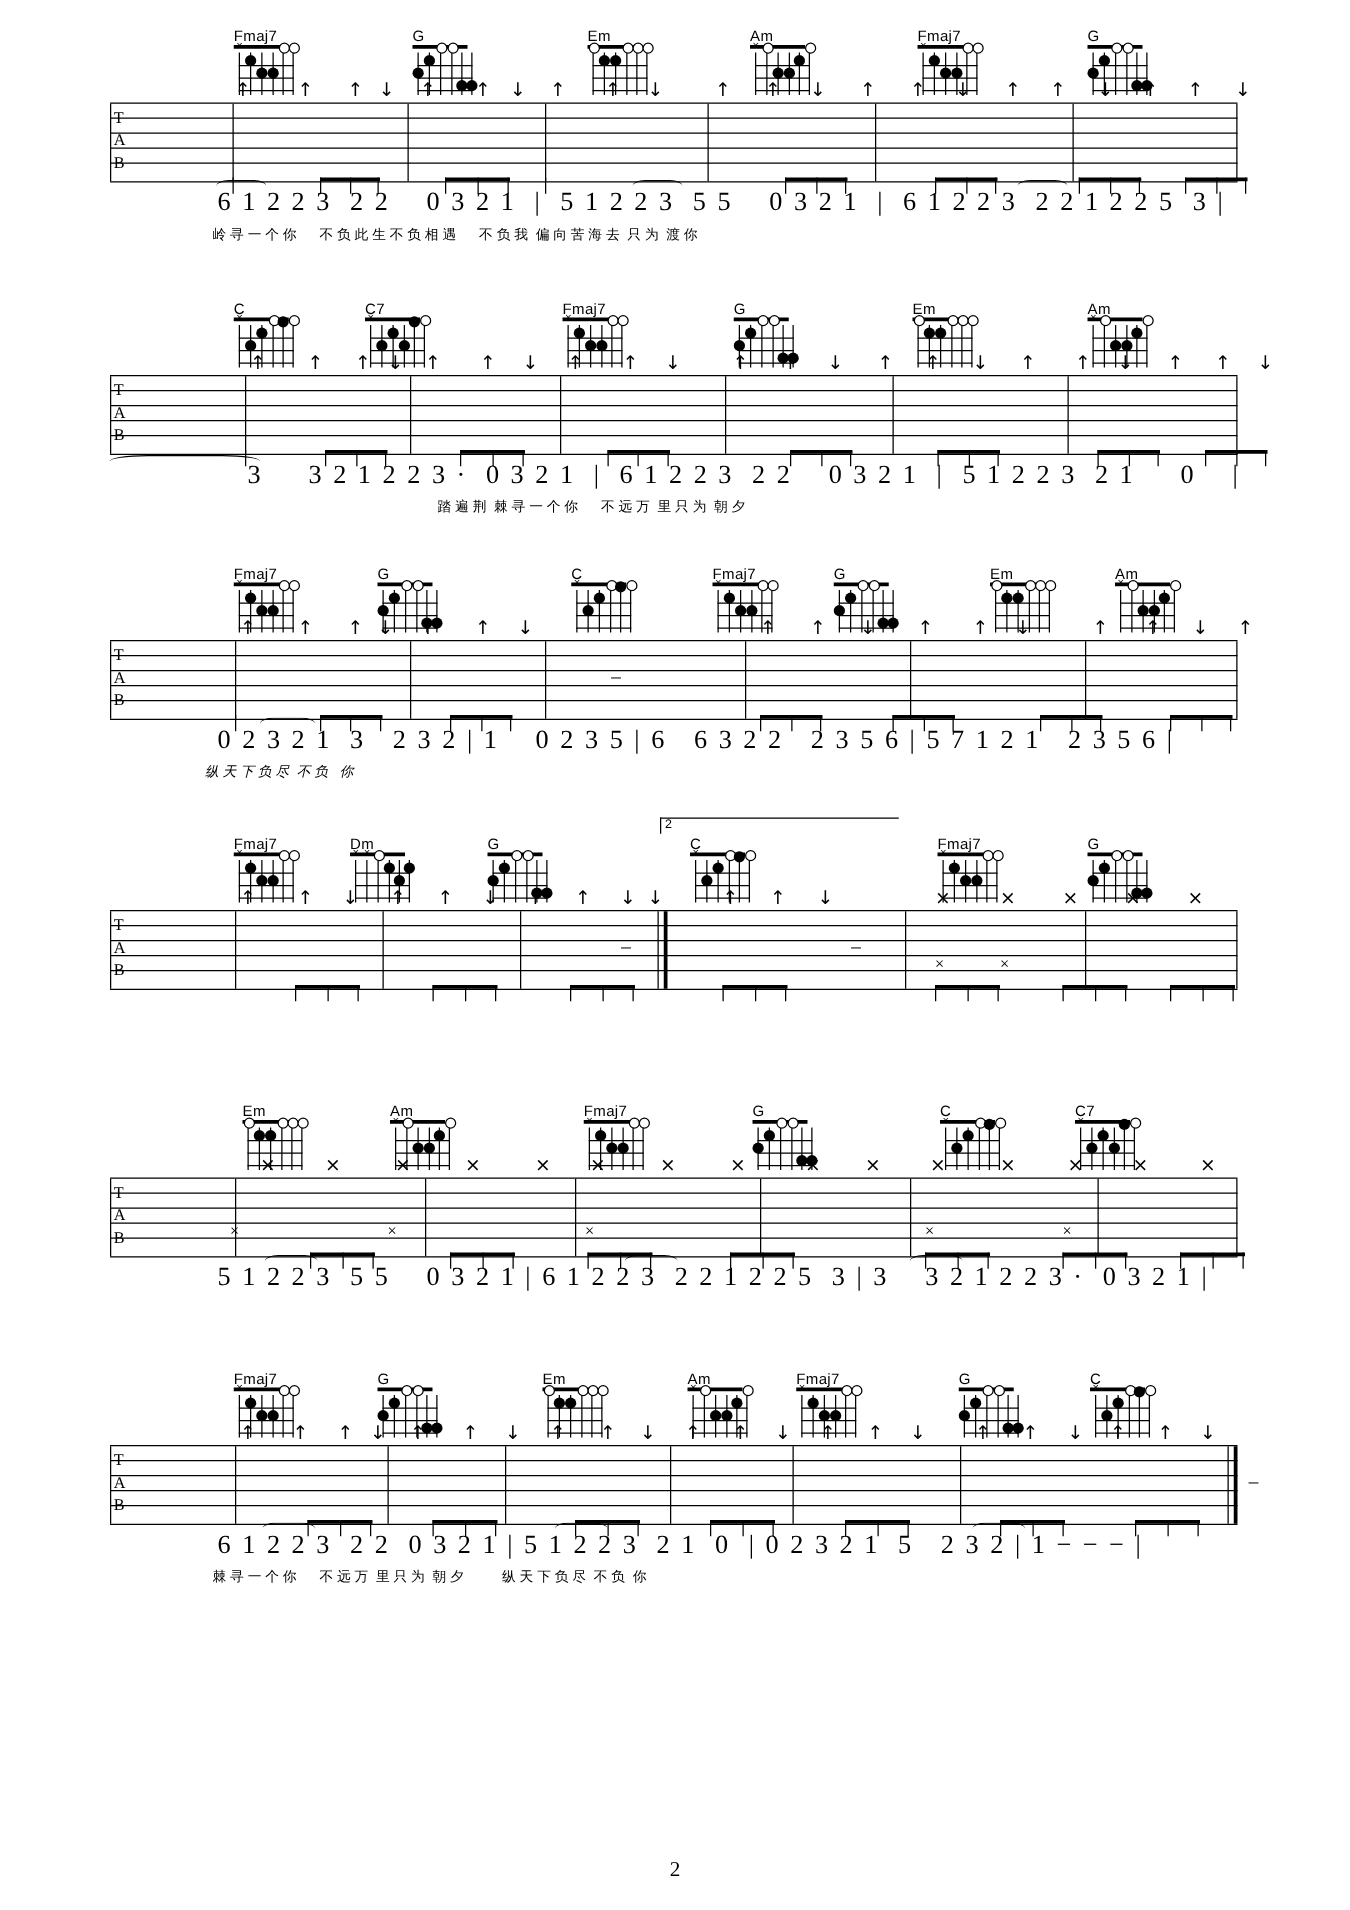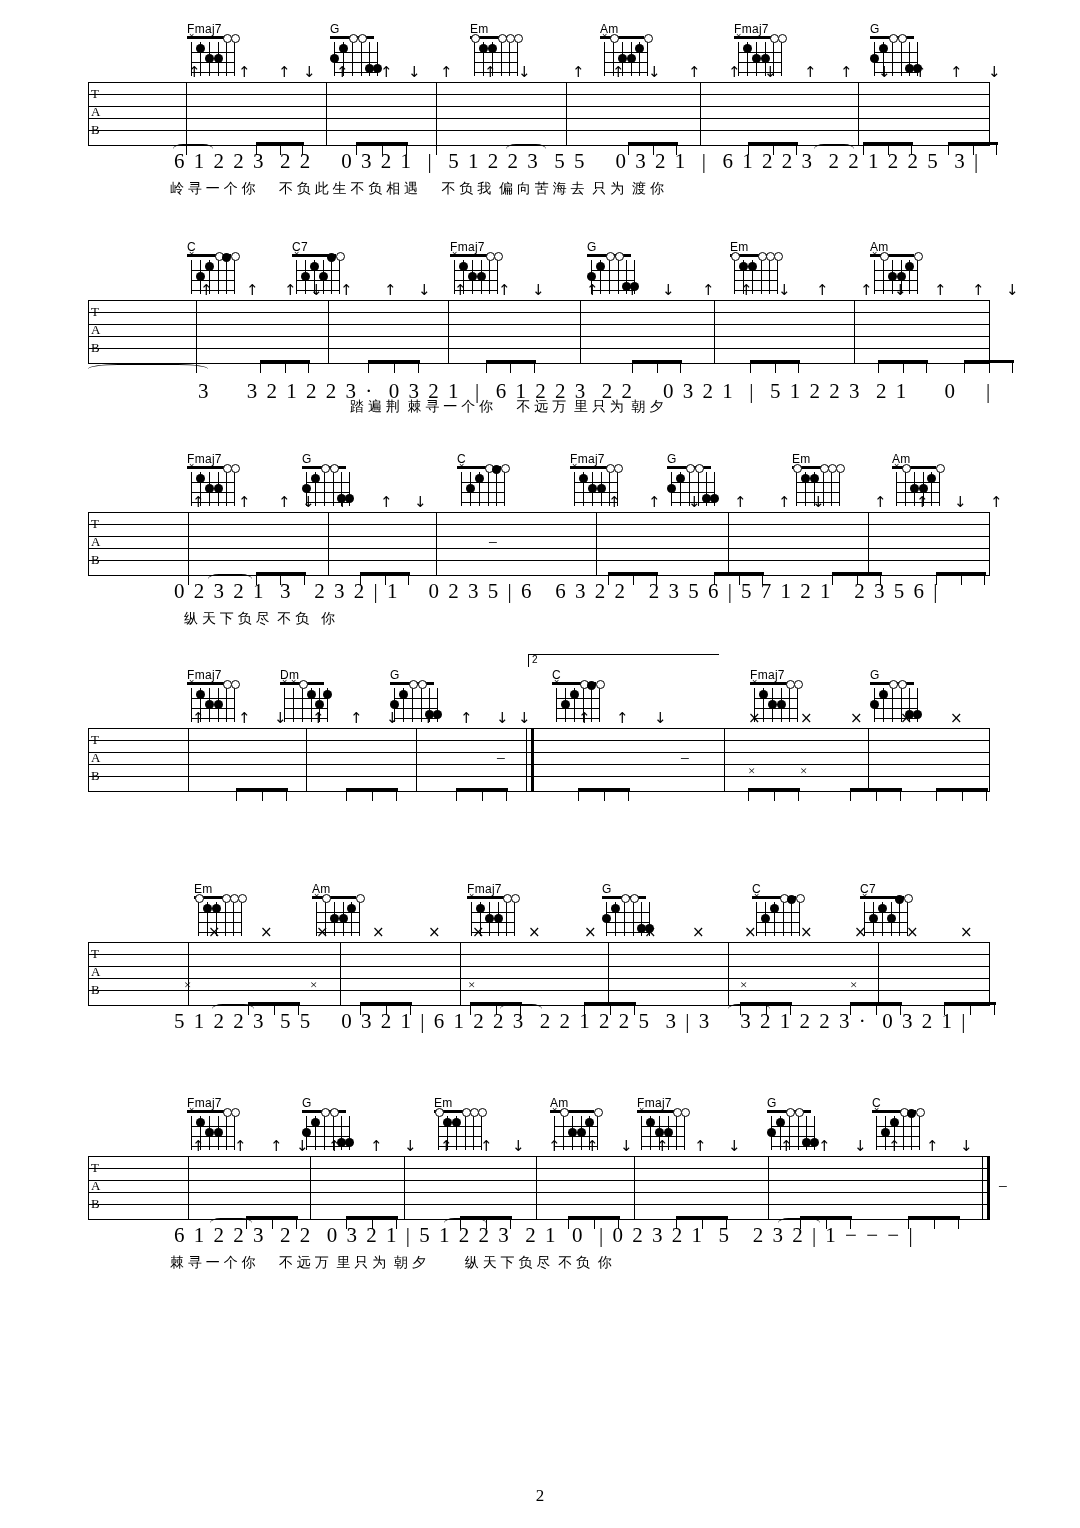--- a/index.html
+++ b/index.html
@@ -34,21 +34,21 @@
   .strumlayer{position:absolute;left:0;right:0;bottom:-22px;height:26px;}
   .sd{position:absolute;border-left:1.2px solid #000;height:13px;}
   .sbeam{position:absolute;height:3px;background:#000;}
   .stick{position:absolute;width:1.2px;background:#000;height:13px;}
 
   
   .melody{position:relative;height:46px;margin:4px 90px 0 88px;}
   .num{position:absolute;font-family:"Liberation Serif",serif;font-size:21px;line-height:22px;white-space:pre;}
   .slur{position:absolute;border-top:1.3px solid #000;border-radius:50%/100%;height:9px;}
 
-  .lyrics{position:absolute;font-family:"Liberation Sans",sans-serif;font-size:14px;letter-spacing:0;white-space:pre;}
+  .lyrics{position:absolute;font-family:"Liberation Sans",sans-serif;font-size:11px;letter-spacing:0;white-space:pre;}
 
   .bracket{position:absolute;border-top:1.2px solid #000;border-left:1.2px solid #000;height:12px;}
   .bracket span{position:absolute;left:3px;top:-1px;font-size:10px;font-family:"Liberation Sans",sans-serif;}
 
   .pagenum{position:absolute;left:0;right:0;bottom:22px;text-align:center;font-size:17px;font-family:"Liberation Serif",serif;}
 </style>
 </head>
 <body>
 
 <div class="sheet">
@@ -470,21 +470,21 @@
         <div class="stick" style="left:815px;top:0;"></div>
         <div class="stick" style="left:838px;top:0;"></div>
       <div class="sbeam" style="left:876px;width:50px;top:0;"></div>
       <div class="stick" style="left:876px;top:0;"></div>
         <div class="stick" style="left:901px;top:0;"></div>
         <div class="stick" style="left:924px;top:0;"></div>
     </div>
 
     <div class="melody">
       <div class="slur" style="left:0px;top:-4px;width:120px;"></div>
-      <div class="num" style="left:110px;top:12px;letter-spacing:2px;text-align:right;">3     3 2 1 2 2 3 ·  0 3 2 1  |  6 1 2 2 3  2 2    0 3 2 1  |  5 1 2 2 3  2 1     0    |</div>
+      <div class="num" style="left:110px;top:0;letter-spacing:2px;text-align:right;">3     3 2 1 2 2 3 ·  0 3 2 1  |  6 1 2 2 3  2 2    0 3 2 1  |  5 1 2 2 3  2 1     0    |</div>
       <div class="lyrics" style="left:262px;top:30px;">踏 遍 荆  棘 寻 一 个 你      不 远 万  里 只 为  朝 夕</div>
     </div>
   </div>
 
   <div class="system" style="position:absolute;left:0;top:452px;">
     <div class="chordrow">
       <div class="chord" style="left:185px;">
         <div class="cname">Fmaj7</div>
         <div class="grid">
           <div class="nut"></div>
@@ -696,21 +696,21 @@
         <div class="stick" style="left:792px;top:0;"></div>
       <div class="sbeam" style="left:848px;width:50px;top:0;"></div>
       <div class="stick" style="left:848px;top:0;"></div>
         <div class="stick" style="left:873px;top:0;"></div>
         <div class="stick" style="left:896px;top:0;"></div>
     </div>
 
     <div class="melody">
       <div class="slur" style="left:120px;top:-6px;width:44px;"></div>
       <div class="num" style="left:86px;top:0;letter-spacing:2px;">0 2 3 2 1  3   2 3 2 | 1    0 2 3 5 | 6   6 3 2 2   2 3 5 6 | 5 7 1 2 1   2 3 5 6 |</div>
-      <div class="lyrics" style="left:96px;top:30px;">纵 天 下 负 尽  不 负   你</div>
+      <div class="lyrics" style="left:76px;top:30px;font-style:italic;">纵 天 下 负 尽  不 负   你</div>
     </div>
   </div>
 
   <div class="system" style="position:absolute;left:0;top:668px;">
     <div class="bracket" style="left:528px;top:-14px;width:190px;">
       <span>2</span>
     </div>
     <div class="chordrow">
       <div class="chord" style="left:185px;">
         <div class="cname">Fmaj7</div>

